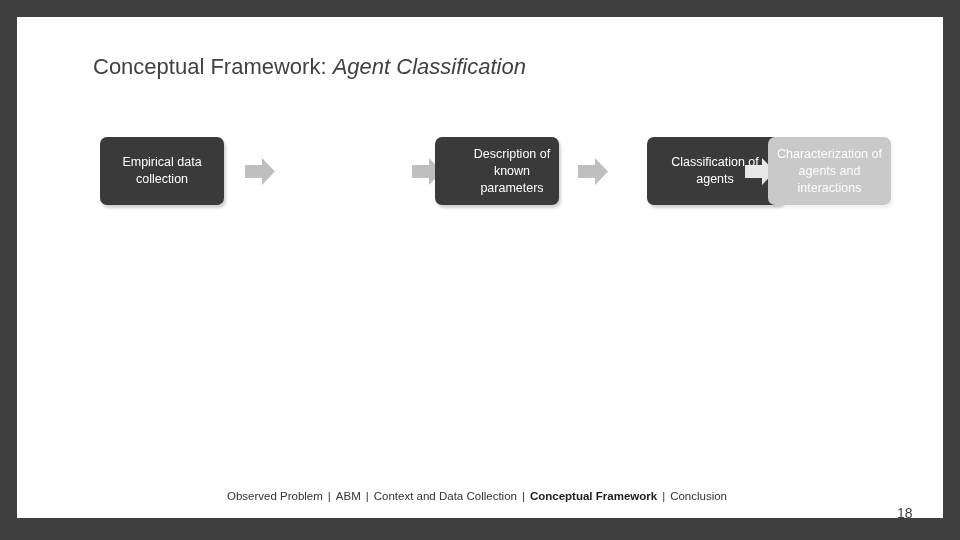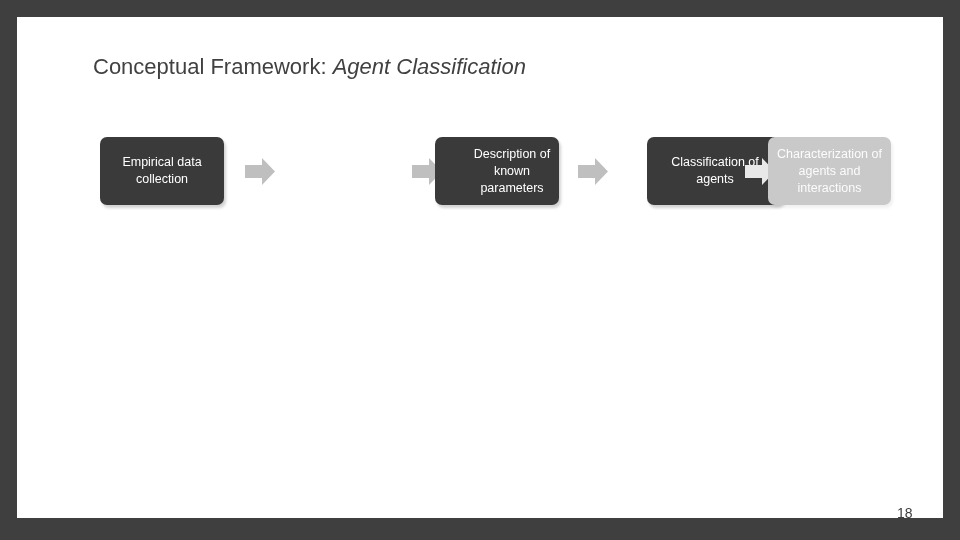--- a/index.html
+++ b/index.html
@@ -168,17 +168,18 @@
           <polygon points="0,7 17,7 17,0 30,13.5 17,27 17,20 0,20" fill="#e8e8e8"></polygon>
         </svg>
       </div>
 
       <div class="flow-box faded" style="left:735px; width:123px;justify-content:flex-end;">
         <span class="flow-box-label">Characterization of agents and interactions</span>
       </div>
 
     </div>
 
+    <div id="slide-footer"><span>Observed Problem</span><span style="padding:0 5px;">|</span><span>ABM</span><span style="padding:0 5px;">|</span><span>Context and Data Collection</span><span style="padding:0 5px;">|</span><span class="footer-active">Conceptual Framework</span><span style="padding:0 5px;">|</span><span>Conclusion</span></div>
 
     <div id="page-number">18</div>
 
   </div>
 </div>
 
 </body></html>

